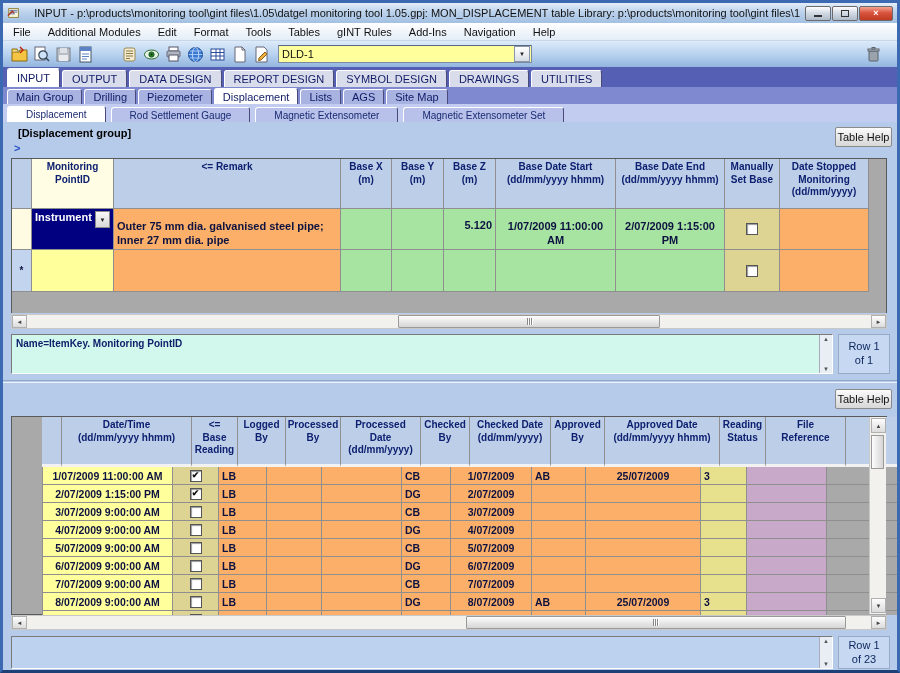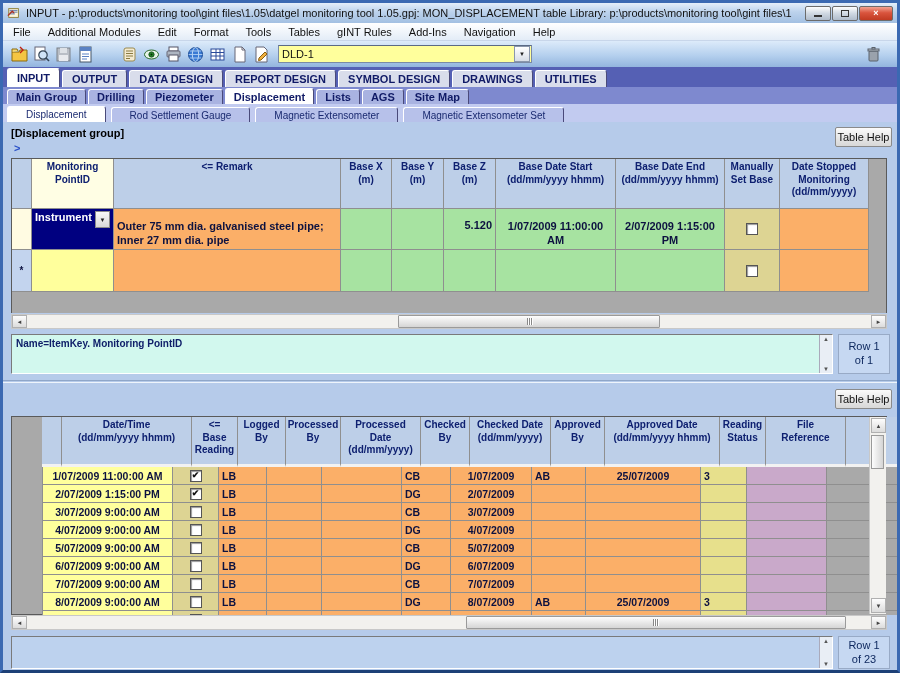--- a/index.html
+++ b/index.html
@@ -11,21 +11,21 @@
     background:#b6cbea; overflow:hidden;
   }
   .abs { position:absolute; }
 
   
   .titlebar {
     left:0; top:0; width:894px; height:20px;
     background:linear-gradient(#e4eefa, #bcd2ec 45%, #a3c0e2);
     display:flex; align-items:center; padding:0 4px; gap:5px;
   }
-  .title-text { font-size:11px; color:#111; white-space:nowrap; overflow:hidden; flex:1; }
+  .title-text { font-size:11px; color:#111; white-space:nowrap; overflow:hidden; flex:1;text-align:right; }
   .winbtns { display:flex; gap:1px; }
   .winbtn {
     width:26px; height:15px; border:1px solid #6b6b6b; border-radius:2px;
     background:linear-gradient(#fdfdfd,#cfd8e2 50%,#b0bccb);
     display:flex; align-items:center; justify-content:center;
     font-size:9px; color:#222; line-height:1;
   }
   .winbtn.close { width:34px; background:linear-gradient(#f2a391,#d9543d 45%,#c03a22); color:#fff; font-weight:bold; }
   .max-glyph { width:8px; height:7px; border:1px solid #333; background:transparent; display:inline-block; }
   .min-glyph { width:8px; height:2px; background:#333; display:inline-block; margin-top:6px; }
@@ -58,37 +58,37 @@
     font-size:6px; color:#222;
   }
   .trash { margin-left:auto; margin-right:8px; }
 
   
   .tabs1 { left:0; top:64px; width:894px; height:20px; background:#5560b4; display:flex; align-items:flex-end; padding-left:4px; gap:2px; }
   .tabs2 { left:0; top:84px; width:894px; height:17px; background:#7e89cf; display:flex; align-items:flex-end; padding-left:4px; gap:2px; }
   .tabs3 { left:0; top:101px; width:894px; height:18px; background:#c2cbf0; display:flex; align-items:flex-end; padding-left:4px; gap:5px; }
   .tab {
     border:1px solid #fff; border-bottom:none; border-right-color:#4a4a7a; border-radius:3px 3px 0 0;
-    font-weight:bold; color:#101a66; display:flex; align-items:center; justify-content:center;
+    font-weight:normal; color:#101a66; display:flex; align-items:center; justify-content:center;
     white-space:nowrap;
   }
   .tabs1 .tab { height:17px; font-size:11px; background:#d9ddeb; padding:0 9px; }
   .tabs2 .tab { height:15px; font-size:11px; background:#a9b3e1; padding:0 8px; }
   .tabs3 .tab { height:15px; font-size:10px; font-weight:normal; background:#b7c1ea; padding:0 18px; color:#1a2a70; }
   .tab.active { background:#fff !important; }
   .tabs1 .tab.active { height:19px; }
   .tabs2 .tab.active, .tabs3 .tab.active { height:16px; }
 
   
   .help-btn {
     width:57px; height:20px; background:linear-gradient(#fbfbfb,#e6e6e6 55%,#d8d8d8);
     border:1px solid #8a8a8a; border-radius:2px; font-size:11px; color:#111;
     display:flex; align-items:center; justify-content:center;
   }
-  .section-label { font-size:11px; font-weight:bold; color:#000; }
+  .section-label { font-size:11px; font-weight:bold; color:#000;margin-left:7px; }
   .chev { font-size:11px; font-weight:bold; color:#2a50c8; }
   .statusbox {
     border:1px solid; border-color:#7a7a7a #fff #fff #7a7a7a;
     display:flex;
   }
   .statusbox .txt { flex:1; font-size:10px; font-weight:bold; color:#10206a; padding:3px 4px; }
   .mini-scroll { width:13px; background:#e9eef5; border-left:1px solid #aab; display:flex; flex-direction:column; justify-content:space-between; align-items:center; padding:1px 0; }
   .mini-arrow { font-size:6px; color:#555; line-height:1; }
   .rowcounter {
     background:#c6d8f2; border:1px solid #98aac6;

